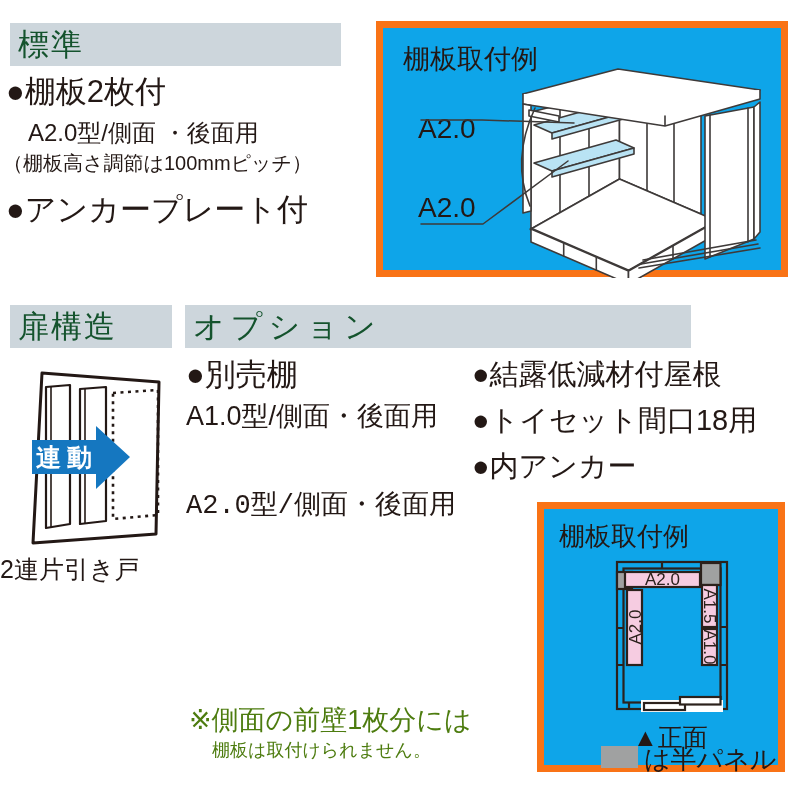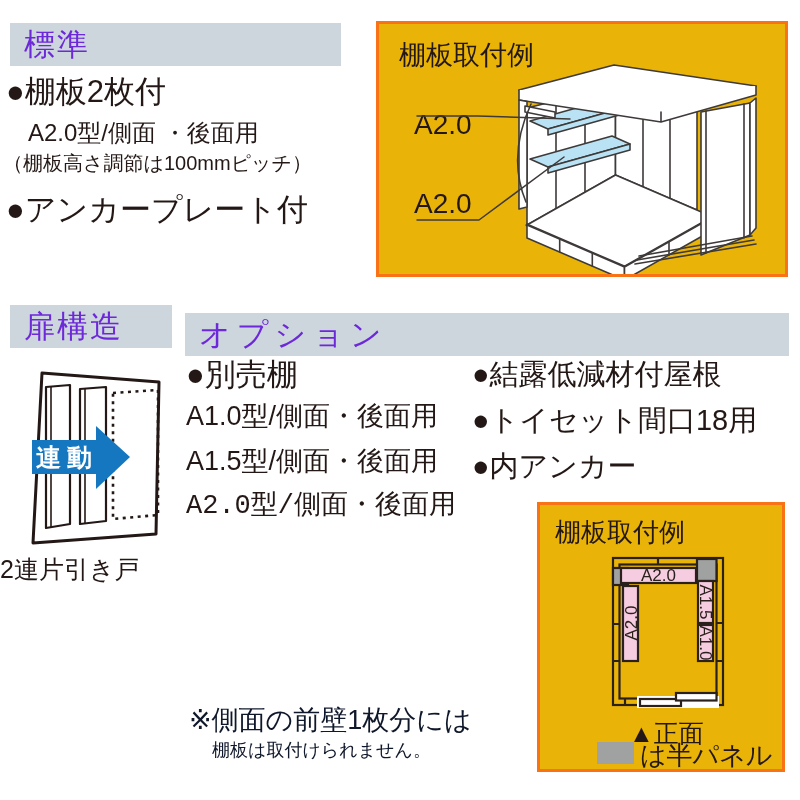--- a/index.html
+++ b/index.html
@@ -2,29 +2,29 @@
 <html><head>
 <meta charset="utf-8">
 <style>
   html,body{margin:0;padding:0;background:#ffffff;}
   .canvas{
     position:relative;width:800px;height:800px;background:#ffffff;overflow:hidden;
     font-family:"Liberation Sans","DejaVu Sans",sans-serif;color:#231815;
   }
   .t{position:absolute;white-space:nowrap;line-height:1.15;}
   .section-hdr{
-    position:absolute;background:#cdd6dc;color:#6d28d9;
-    font-size:31px;line-height:43px;padding-left:14px;letter-spacing:2px;
+    position:absolute;background:#cdd6dc;color:#14532d;
+    font-size:31px;line-height:43px;padding-left:8px;letter-spacing:2px;
     box-sizing:border-box;
   }
   .figbox{
-    position:absolute;background:#eab308;border:3px solid #f97316;box-sizing:border-box;
+    position:absolute;background:#0ea5e9;border:7px solid #f97316;box-sizing:border-box;
   }
   .figtitle{position:absolute;white-space:nowrap;color:#231815;}
-  .red{color:#0f172a;}
+  .red{color:#4d7c0f;}
   .lg{font-size:31px;}
   .md{font-size:27px;}
   svg{position:absolute;left:0;top:0;}
   .swatch{position:absolute;background:#a0a1a1;}
 </style>
 </head>
 <body>
 
 <div class="canvas">
 
@@ -93,25 +93,24 @@
       <path d="M62,27 L88,25 L88,159 L62,162 Z" stroke-width="2.2"></path>
       <path d="M67,26.6 L67,161.6" stroke-width="1.6" fill="none"></path>
       <path d="M95,31 L140,28 L140,153 L95,157 Z" stroke-width="2.6" fill="none" stroke-dasharray="3 4.5"></path>
     </g>
     <polygon points="14,78 78,78 78,64 112,95 78,127 78,112 14,112" fill="#1577c0"></polygon>
     <text x="18" y="104" font-size="25" font-weight="bold" fill="#ffffff" letter-spacing="6">連動</text>
   </svg>
 
   <div class="t" style="left:0;top:555px;font-size:25px;">2連片引き戸</div>
 
-  <div class="section-hdr" id="hdr-opt" style="left:185px;top:305px;width:604px;height:43px;letter-spacing:6px;margin-top:8px;">オプション</div>
+  <div class="section-hdr" id="hdr-opt" style="left:185px;top:305px;width:506px;height:43px;letter-spacing:6px;">オプション</div>
 
   <div class="t lg" style="left:186px;top:357px;">●別売棚</div>
   <div class="t md" style="left:186px;top:401px;">A1.0型/側面・後面用</div>
-  <div class="t md" style="left:186px;top:446px;">A1.5型/側面・後面用</div>
   <div class="t md" style="left:186px;top:491px;font-family:Liberation Mono, monospace;">A2.0型/側面・後面用</div>
 
   <div class="t" style="left:472px;top:358px;font-size:29px;">●結露低減材付屋根</div>
   <div class="t" style="left:472px;top:404px;font-size:29px;">●トイセット間口18用</div>
   <div class="t" style="left:472px;top:450px;font-size:29px;">●内アンカー</div>
 
   <div class="figbox" style="left:537px;top:502px;width:248px;height:270px;">
     <div class="figtitle" style="left:15px;top:10px;font-size:26px;">棚板取付例</div>
 
     <svg width="242" height="264" viewBox="0 0 242 264">

